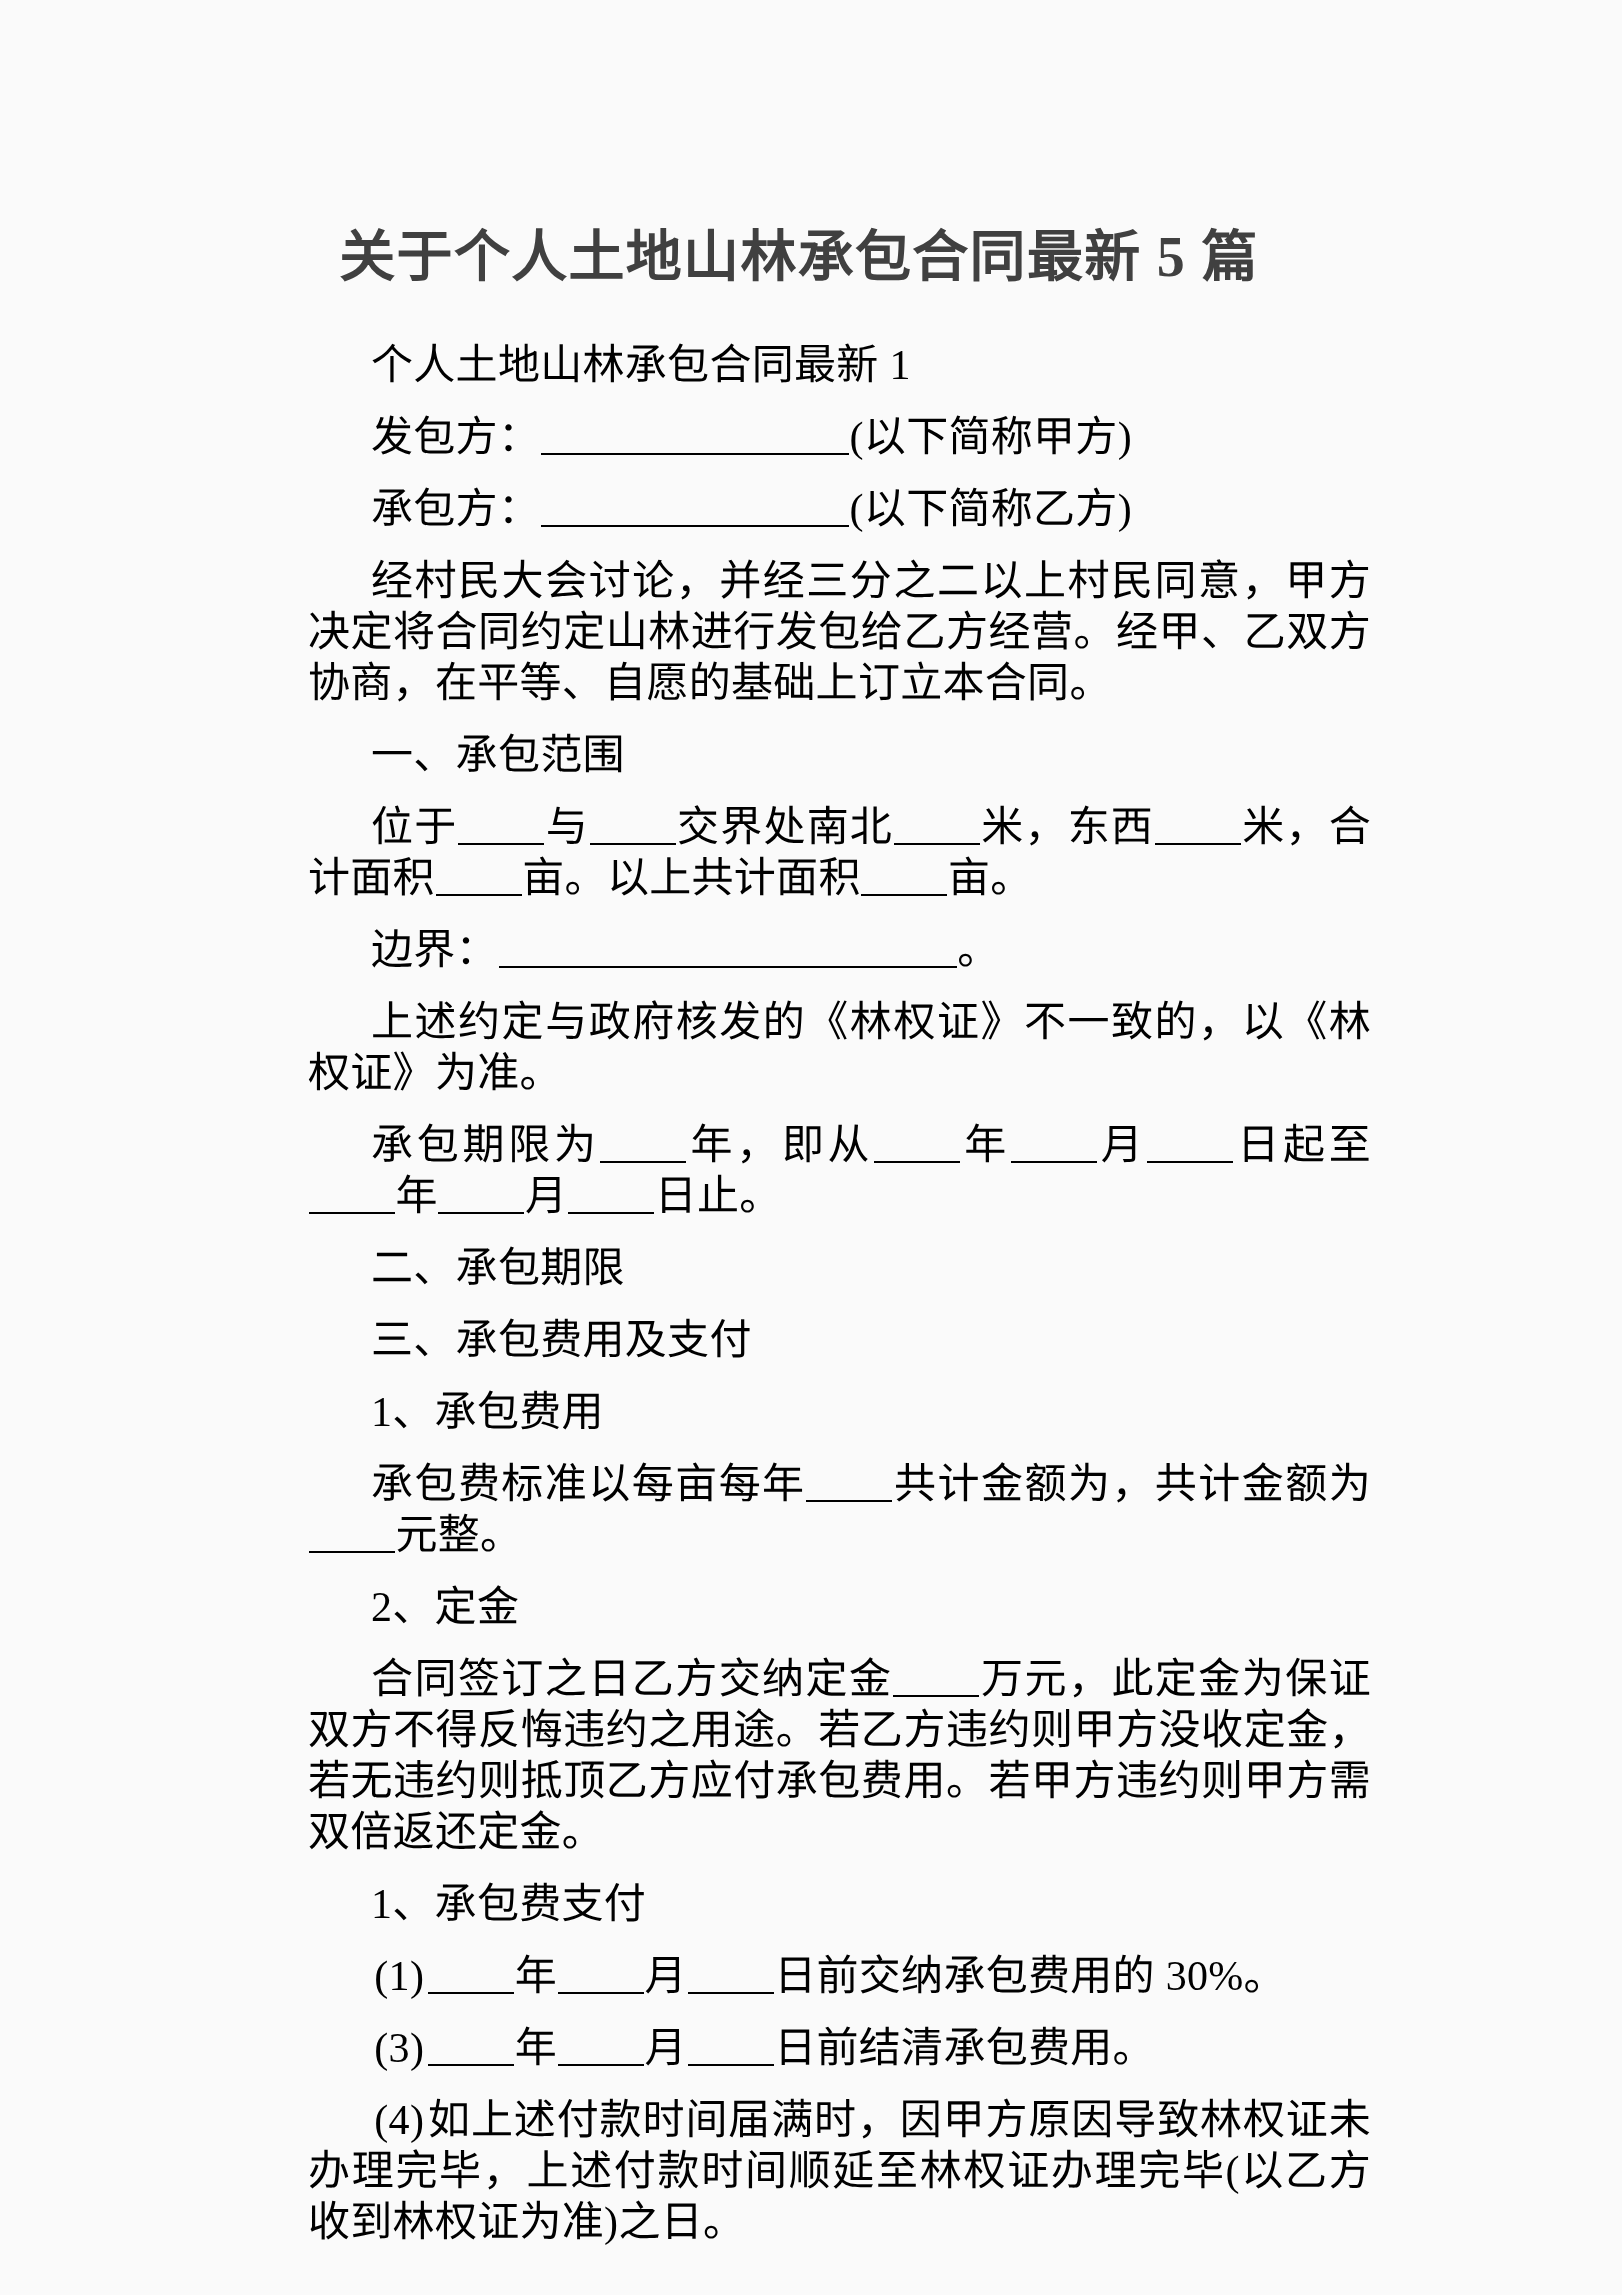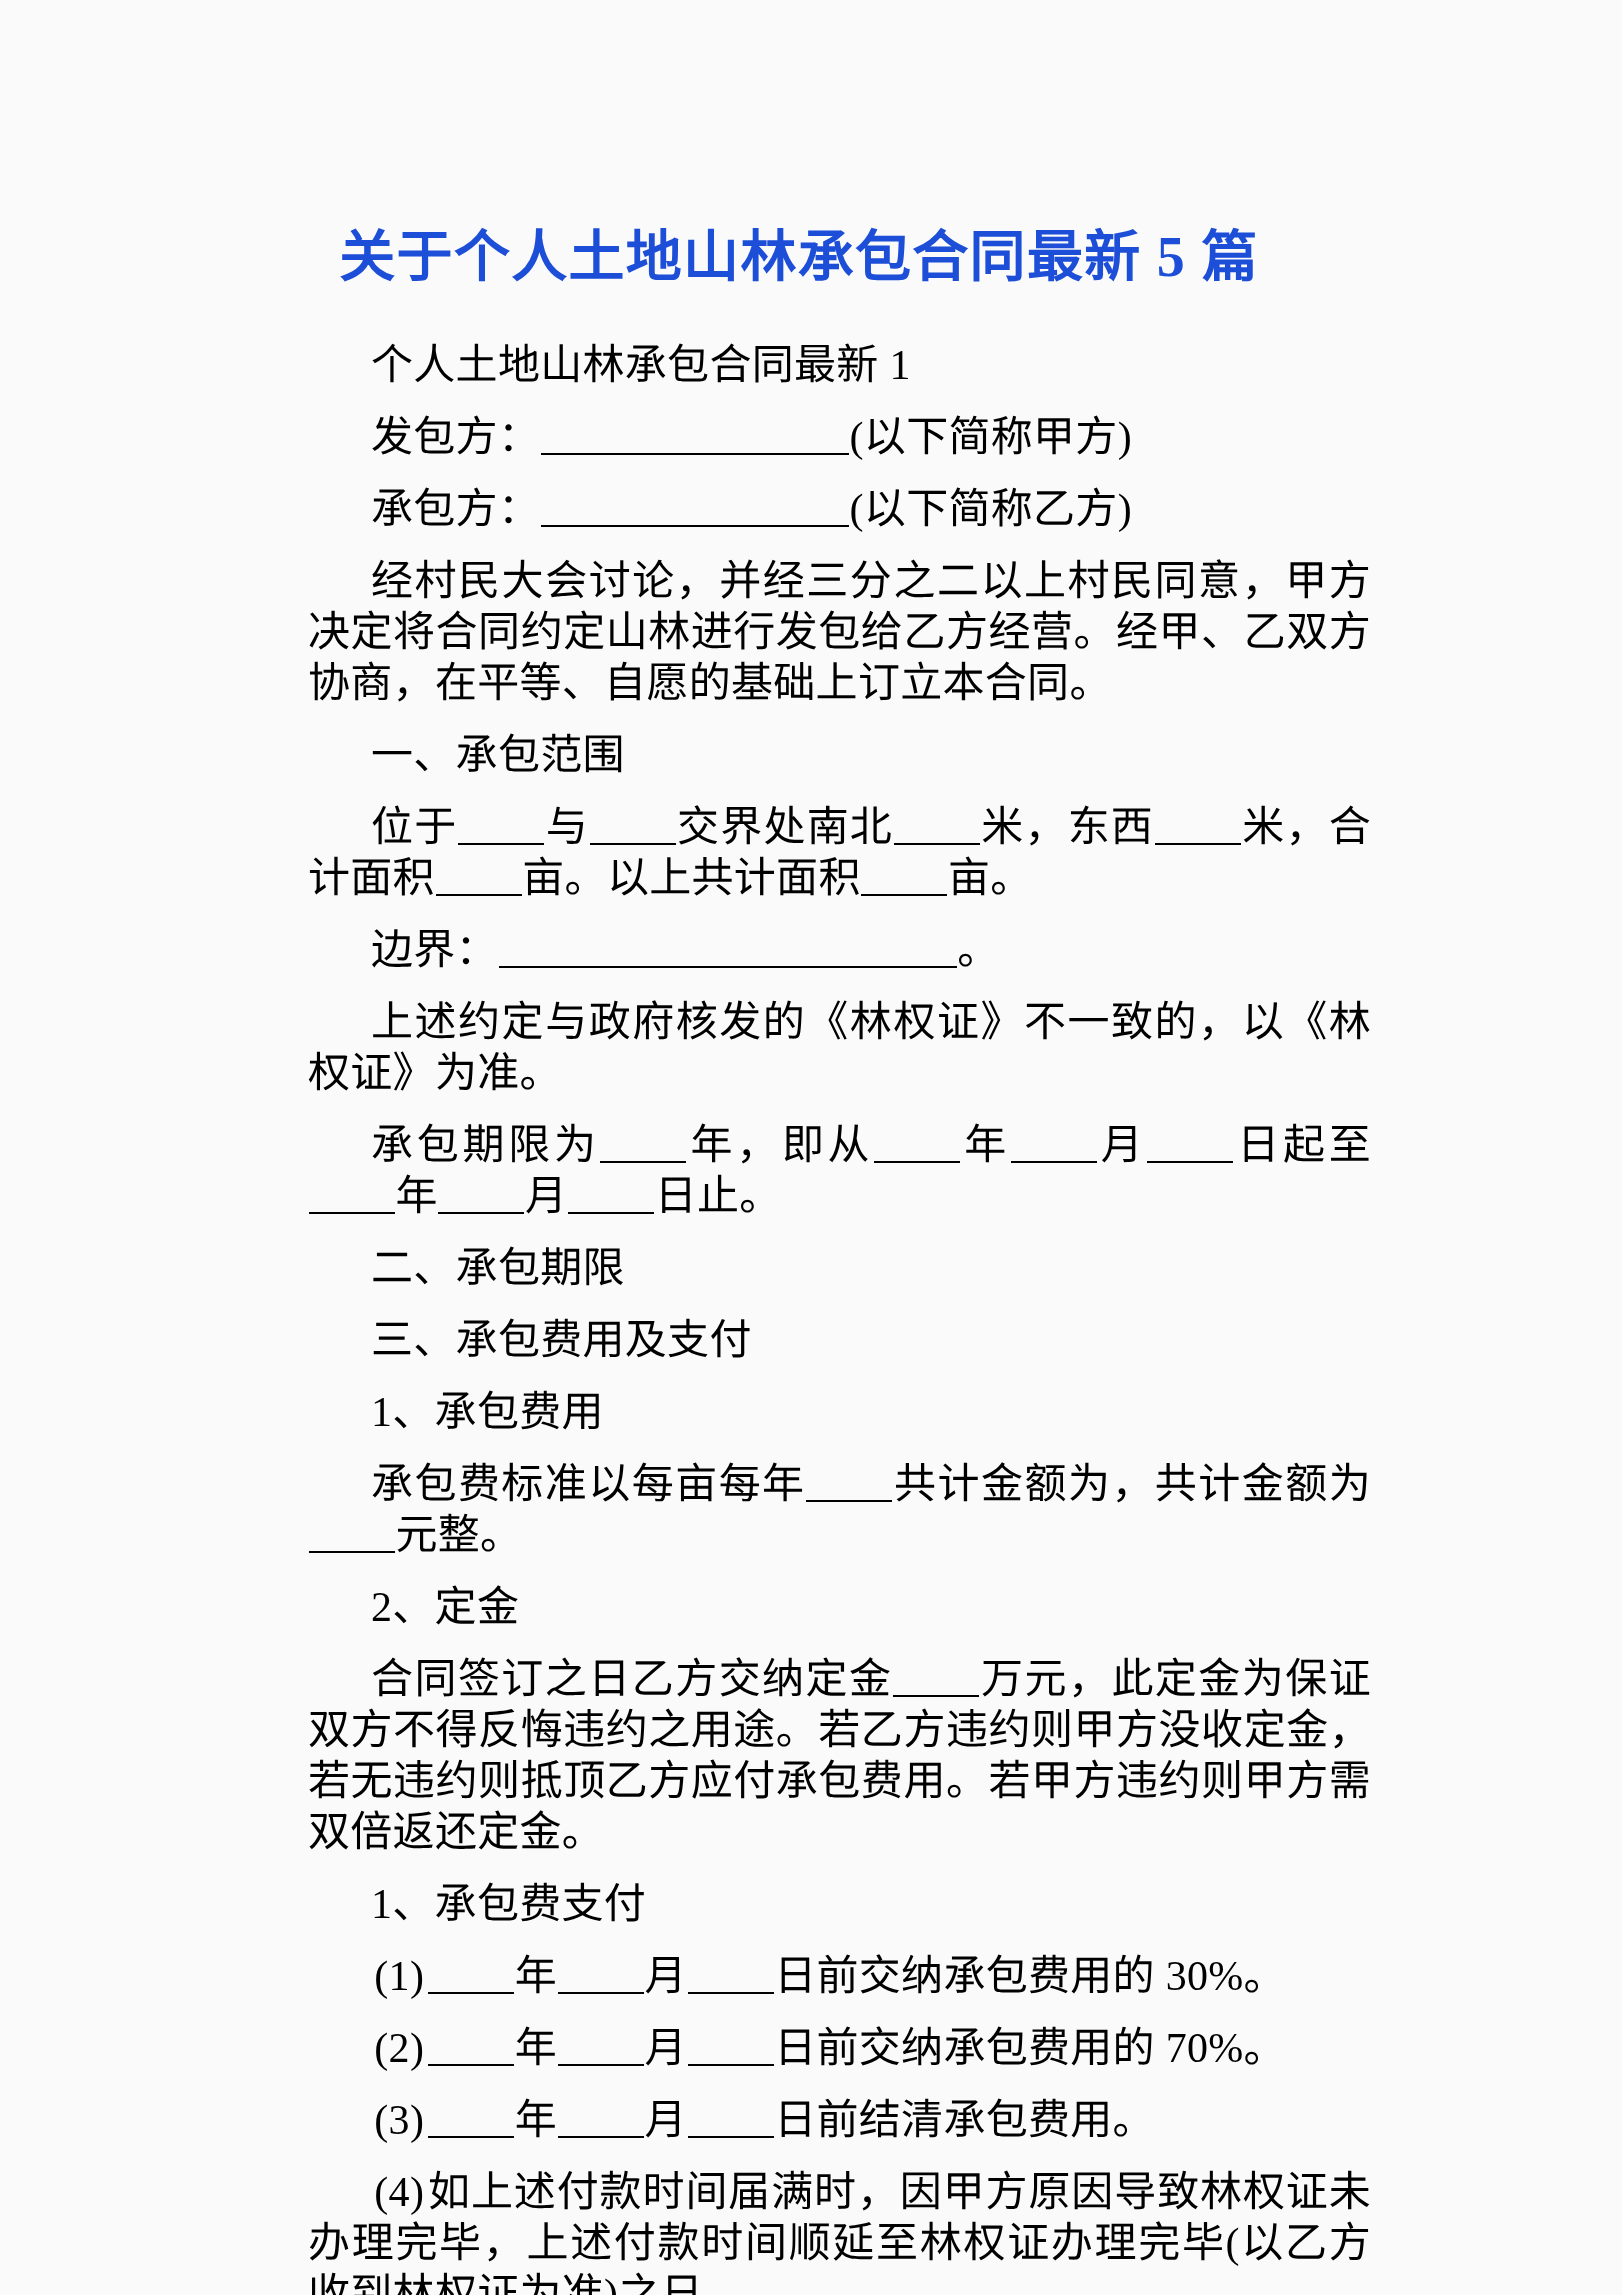--- a/index.html
+++ b/index.html
@@ -23,21 +23,21 @@
   .doc-title {
     position: absolute;
     left: 0;
     top: 187px;
     width: 1598px;
     text-align: center;
     font-size: 56px;
     font-weight: bold;
     letter-spacing: 1.3px;
     line-height: 1.15;
-    color: #1d4ed8;
+    color: #404040;
     white-space: nowrap;
   }
 
   
   .body {
     position: absolute;
     left: 308px;
     top: 340px;
     width: 1063px;
   }
@@ -149,23 +149,20 @@
 
     <p class="para section">
       <span>1、承包费支付</span>
     </p>
 
 
     <p class="para indent">
       <span class="num">(1)</span><span class="blank w-md"></span><span>年</span><span class="blank w-md"></span><span>月</span><span class="blank w-md"></span><span>日前交纳承包费用的 30%。</span>
     </p>
 
-    <p class="para indent">
-      <span class="num">(2)</span><span class="blank w-md"></span><span>年</span><span class="blank w-md"></span><span>月</span><span class="blank w-md"></span><span>日前交纳承包费用的 70%。</span>
-    </p>
 
     <p class="para indent">
       <span class="num">(3)</span><span class="blank w-md"></span><span>年</span><span class="blank w-md"></span><span>月</span><span class="blank w-md"></span><span>日前结清承包费用。</span>
     </p>
 
     <p class="para indent">
       <span class="num">(4)</span><span>如上述付款时间届满时，因甲方原因导致林权证未办理完毕，上述付款时间顺延至林权证办理完毕(以乙方收到林权证为准)之日。</span>
     </p>
 
   </div>

